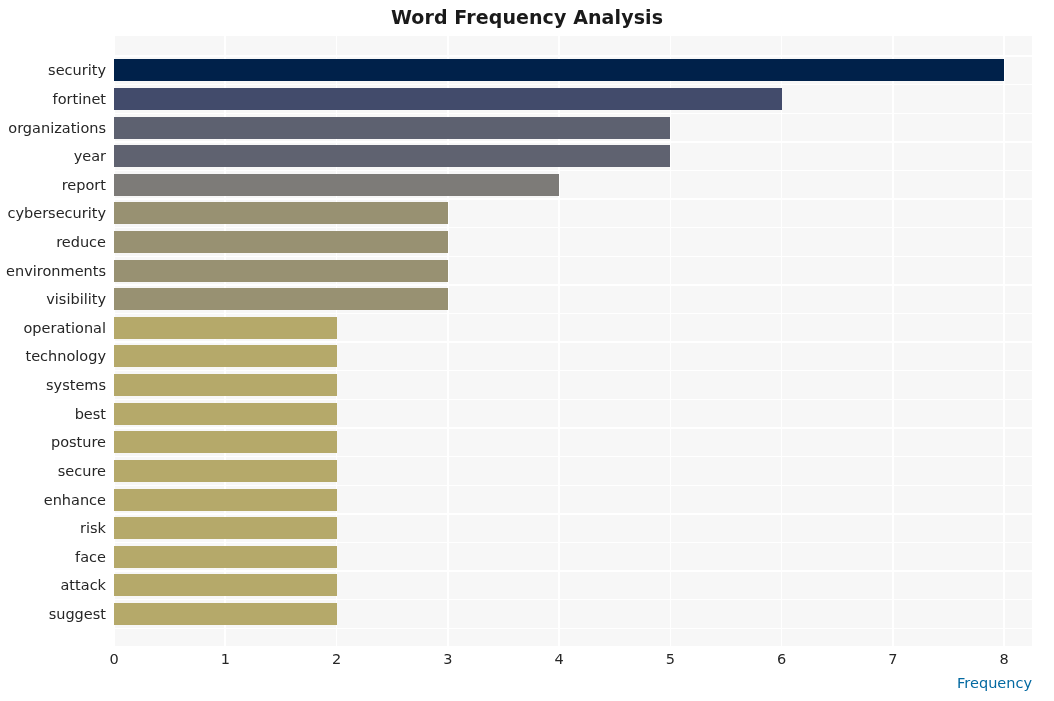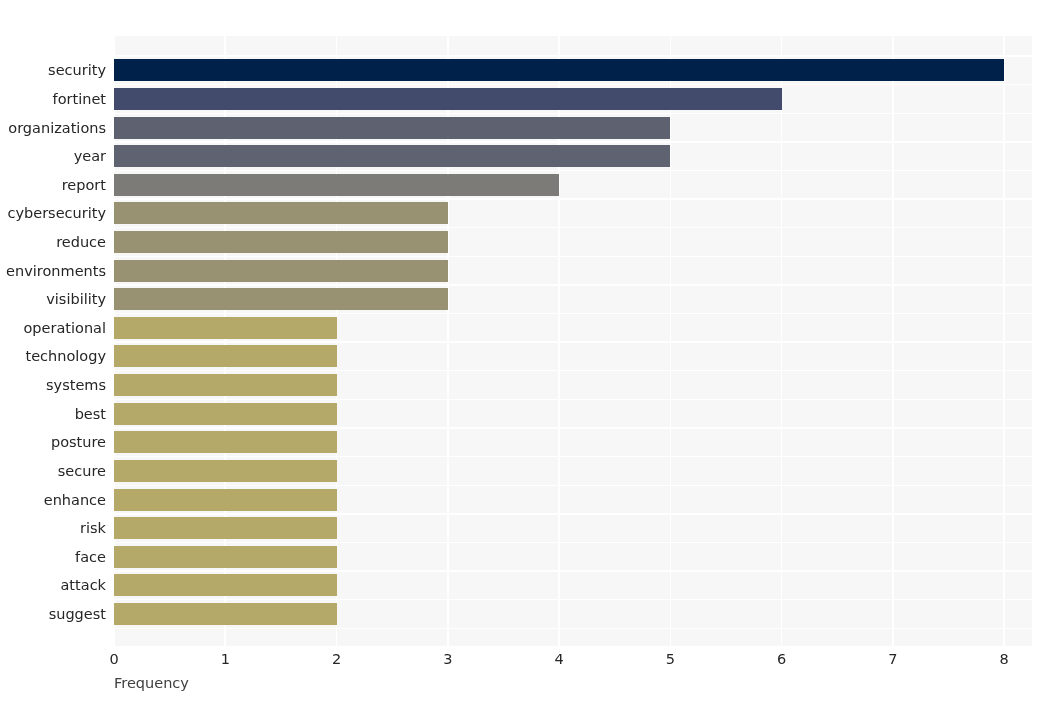--- a/index.html
+++ b/index.html
@@ -93,30 +93,31 @@
     margin-left: -20px;
     text-align: center;
     font-size: 14.5px;
     color: #262626;
   }
   #xlabel {
     position: absolute;
     left: 114px;
     top: 675px;
     width: 918px;
-    text-align: left;
+    text-align: right;
     font-size: 14.5px;
-    color: #404040;
+    color: #0369a1;
   }
 </style>
 </head>
 <body>
 
 <div id="figure">
 
+  <div id="chart-title">Word Frequency Analysis</div>
 
   <div id="plot-area">
     <div id="vgrids">
         <div class="vgrid" style="left: -0.8px;"></div>
         <div class="vgrid" style="left: 110.473px;"></div>
         <div class="vgrid" style="left: 221.745px;"></div>
         <div class="vgrid" style="left: 333.018px;"></div>
         <div class="vgrid" style="left: 444.291px;"></div>
         <div class="vgrid" style="left: 555.564px;"></div>
         <div class="vgrid" style="left: 666.836px;"></div>

